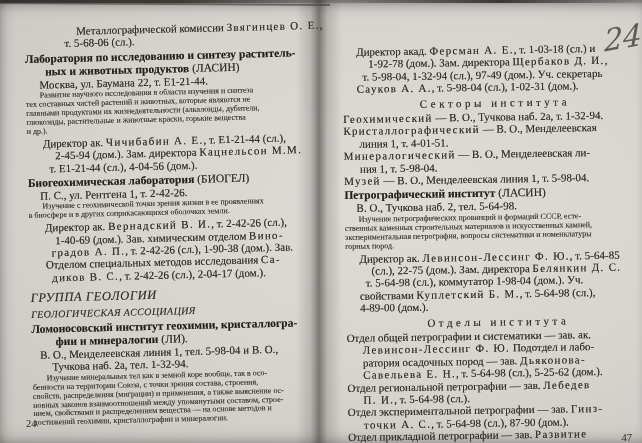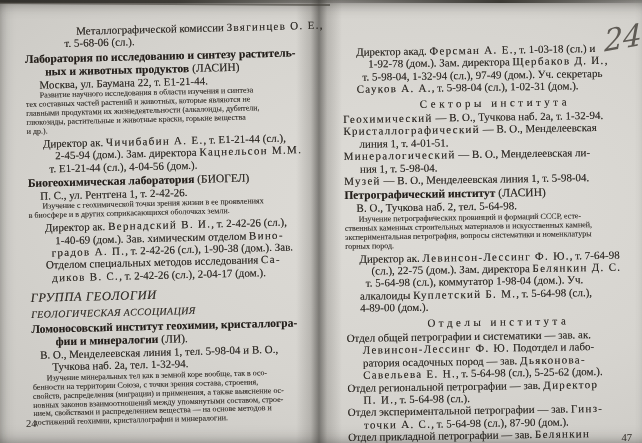--- a/index.html
+++ b/index.html
@@ -162,43 +162,43 @@
         <div class="blk body">
           <div class="ln" style="padding-left: 12px;"><span class="s-n">В. О., Тучкова наб. 2, тел. 5-64-98.</span></div>
         </div>
         <div class="blk small">
           <div class="ln" style="padding-left: 14px;"><span class="s-n">Изучение петрографических провинций и формаций СССР, есте-</span></div>
           <div class="ln"><span class="s-n">ственных каменных строительных материалов и искусственных камней,</span></div>
           <div class="ln"><span class="s-n">экспериментальная петрография, вопросы систематики и номенклатуры</span></div>
           <div class="ln"><span class="s-n">горных пород.</span></div>
         </div>
         <div class="blk body">
-          <div class="ln" style="padding-left: 14px;"><span class="s-n">Директор ак. </span><span class="s-sp">Левинсон-Лессинг Ф. Ю.</span><span class="s-n">, т. 7-64-98</span></div>
+          <div class="ln" style="padding-left: 14px;"><span class="s-n">Директор ак. </span><span class="s-sp">Левинсон-Лессинг Ф. Ю.</span><span class="s-n">, т. 5-64-85</span></div>
           <div class="ln" style="padding-left: 26px;"><span class="s-n">(сл.), 22-75 (дом.). Зам. директора </span><span class="s-sp">Белянкин Д. С.</span></div>
           <div class="ln" style="padding-left: 20px;"><span class="s-n">т. 5-64-98 (сл.), коммутатор 1-98-04 (дом.). Уч.</span></div>
-          <div class="ln" style="padding-left: 14px;"><span class="s-n">алкалоиды </span><span class="s-sp">Куплетский Б. М.</span><span class="s-n">, т. 5-64-98 (сл.),</span></div>
+          <div class="ln" style="padding-left: 14px;"><span class="s-n">свойствами </span><span class="s-sp">Куплетский Б. М.</span><span class="s-n">, т. 5-64-98 (сл.),</span></div>
           <div class="ln" style="padding-left: 14px;"><span class="s-n">4-89-00 (дом.).</span></div>
         </div>
         <div class="blk h-center">
           <div class="ln"><span class="s-n">Отделы института</span></div>
         </div>
         <div class="blk entry">
           <div class="ln"><span class="s-n">Отдел общей петрографии и систематики — зав. ак.</span></div>
           <div class="ln" style="padding-left: 16px;"><span class="s-sp">Левинсон-Лессинг Ф. Ю.</span><span class="s-n"> Подотдел и лабо-</span></div>
           <div class="ln" style="padding-left: 16px;"><span class="s-n">ратория осадочных пород — зав. </span><span class="s-sp">Дьяконова-</span></div>
           <div class="ln" style="padding-left: 16px;"><span class="s-sp">Савельева Е. Н.</span><span class="s-n">, т. 5-64-98 (сл.), 5-25-62 (дом.).</span></div>
         </div>
         <div class="blk entry">
-          <div class="ln"><span class="s-n">Отдел региональной петрографии — зав. </span><span class="s-sp">Директор</span></div>
+          <div class="ln"><span class="s-n">Отдел региональной петрографии — зав. </span><span class="s-sp">Лебедев</span></div>
           <div class="ln" style="padding-left: 16px;"><span class="s-sp">П. И.</span><span class="s-n">, т. 5-64-98 (сл.).</span></div>
         </div>
         <div class="blk entry">
           <div class="ln"><span class="s-n">Отдел экспериментальной петрографии — зав. </span><span class="s-sp">Гинз-</span></div>
           <div class="ln" style="padding-left: 16px;"><span class="s-sp">точки А. С.</span><span class="s-n">, т. 5-64-98 (сл.), 87-90 (дом.).</span></div>
         </div>
         <div class="blk entry">
-          <div class="ln"><span class="s-n">Отдел прикладной петрографии — зав. </span><span class="s-sp">Белянкин</span></div>
+          <div class="ln"><span class="s-n">Отдел прикладной петрографии — зав. </span><span class="s-sp">Развитие</span></div>
         </div>
       </div>
     <div class="pagenum pagenum-right">47</div>
     <div class="handwritten">24</div>
   </div>
 </div>
 
 </body></html>

